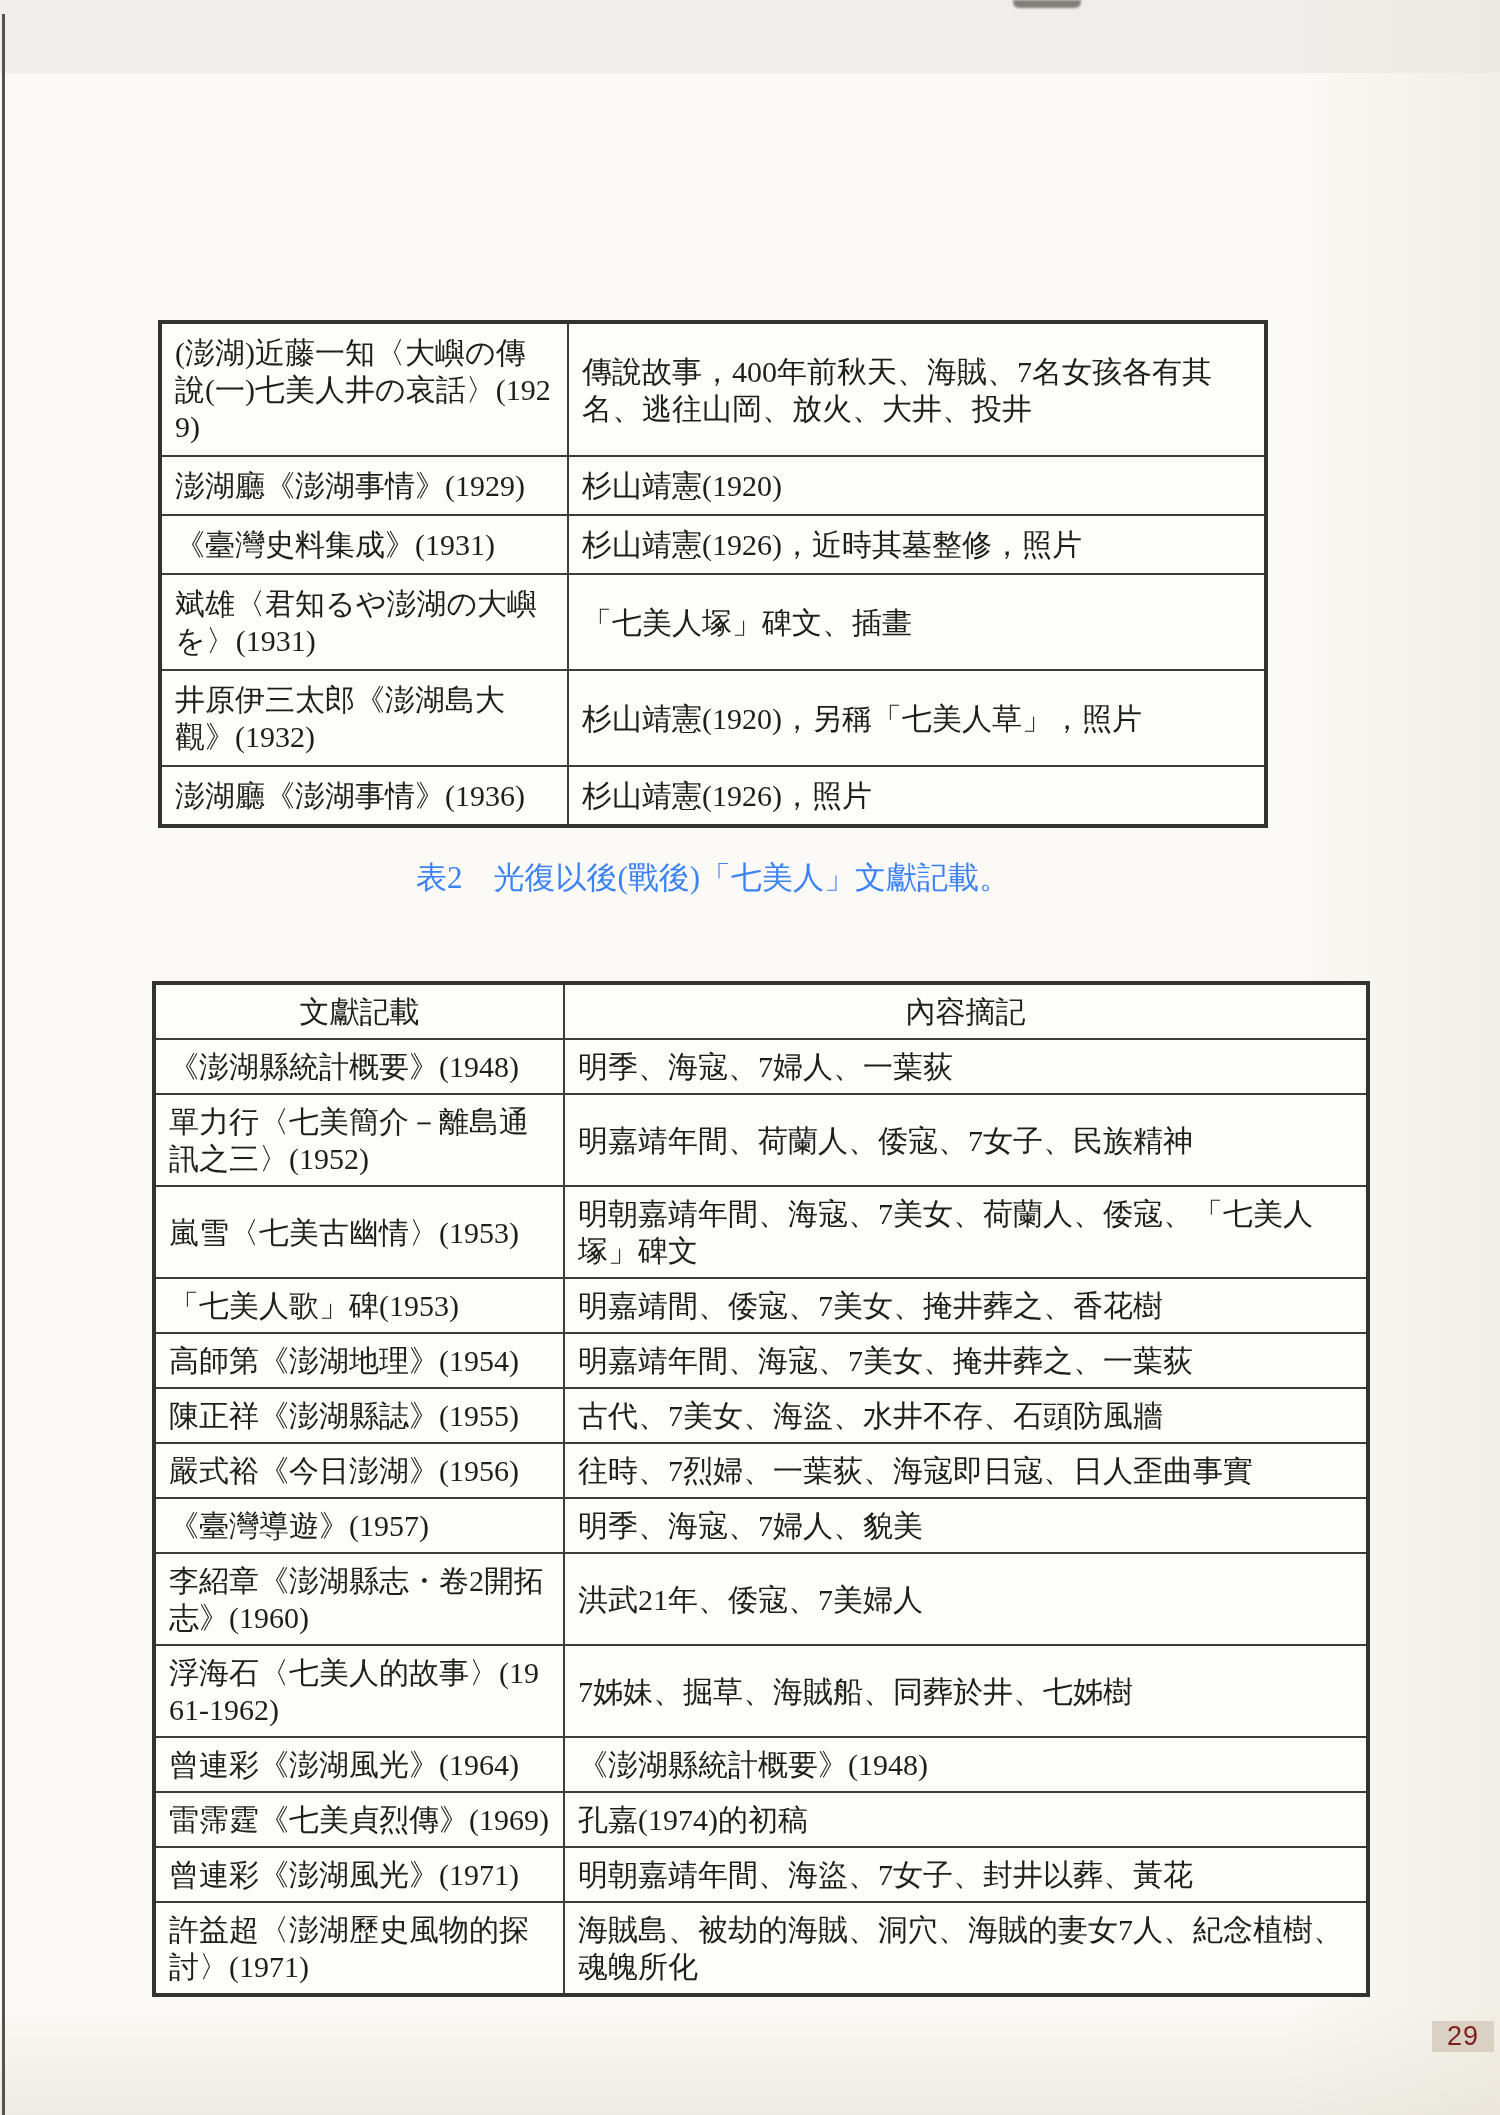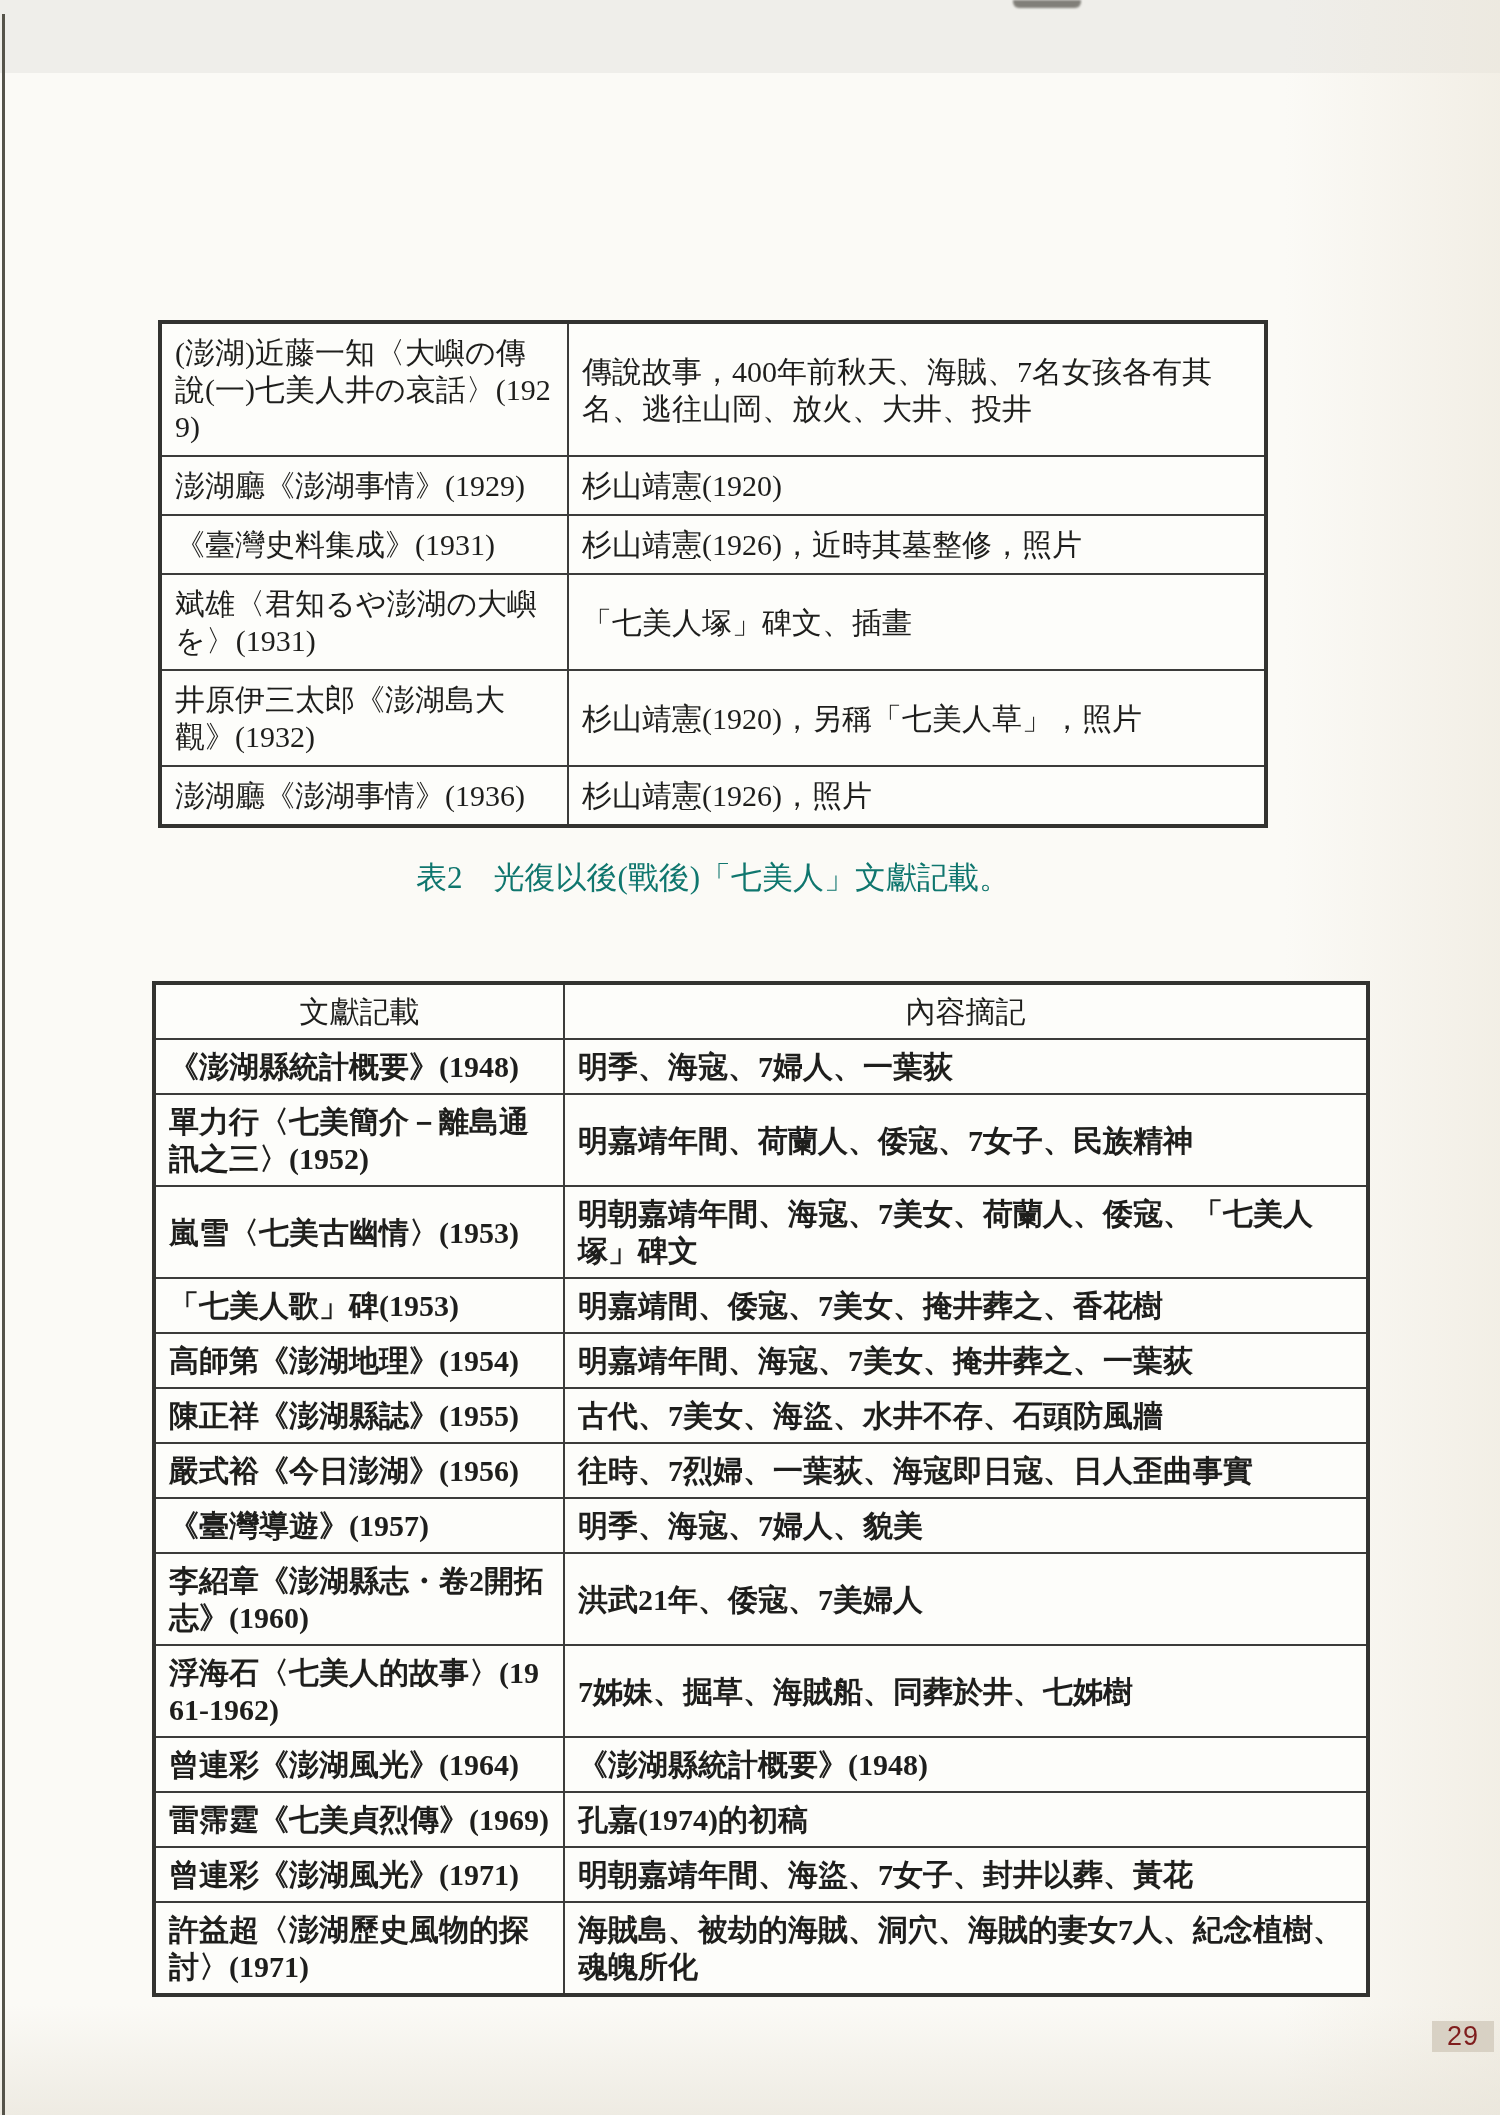--- a/index.html
+++ b/index.html
@@ -28,26 +28,26 @@
   }
   table.doc-table td, table.doc-table th{
     border:2px solid #3c3c3a;
     font-size:30px;line-height:37px;color:#1e1e1c;
     vertical-align:middle;text-align:left;font-weight:normal;
     word-break:break-all;
   }
   #table1{left:158px;top:277px;width:1110px;margin-top:43px;}
   #table1 td{padding:10px 13px;}
   #table2{left:152px;top:981px;width:1218px;}
-  #table2 td{padding:8px 13px;font-weight:bold;}
+  #table2 td{padding:8px 13px;}
   #table2 th{padding:8px 13px;text-align:center;}
 
   .caption{
     position:absolute;left:158px;top:858px;width:1110px;
-    text-align:center;font-size:31px;line-height:40px;color:#0f766e;
+    text-align:center;font-size:31px;line-height:40px;color:#3b82f6;
   }
   .page-num{
     position:absolute;left:1432px;top:2021px;width:62px;height:31px;
     background:#d8d1c4;color:#7f1d1d;
     font-family:"Liberation Sans","DejaVu Sans",sans-serif;
     font-size:27px;line-height:31px;text-align:center;letter-spacing:1px;
   }
 </style>
 </head>
 <body>

